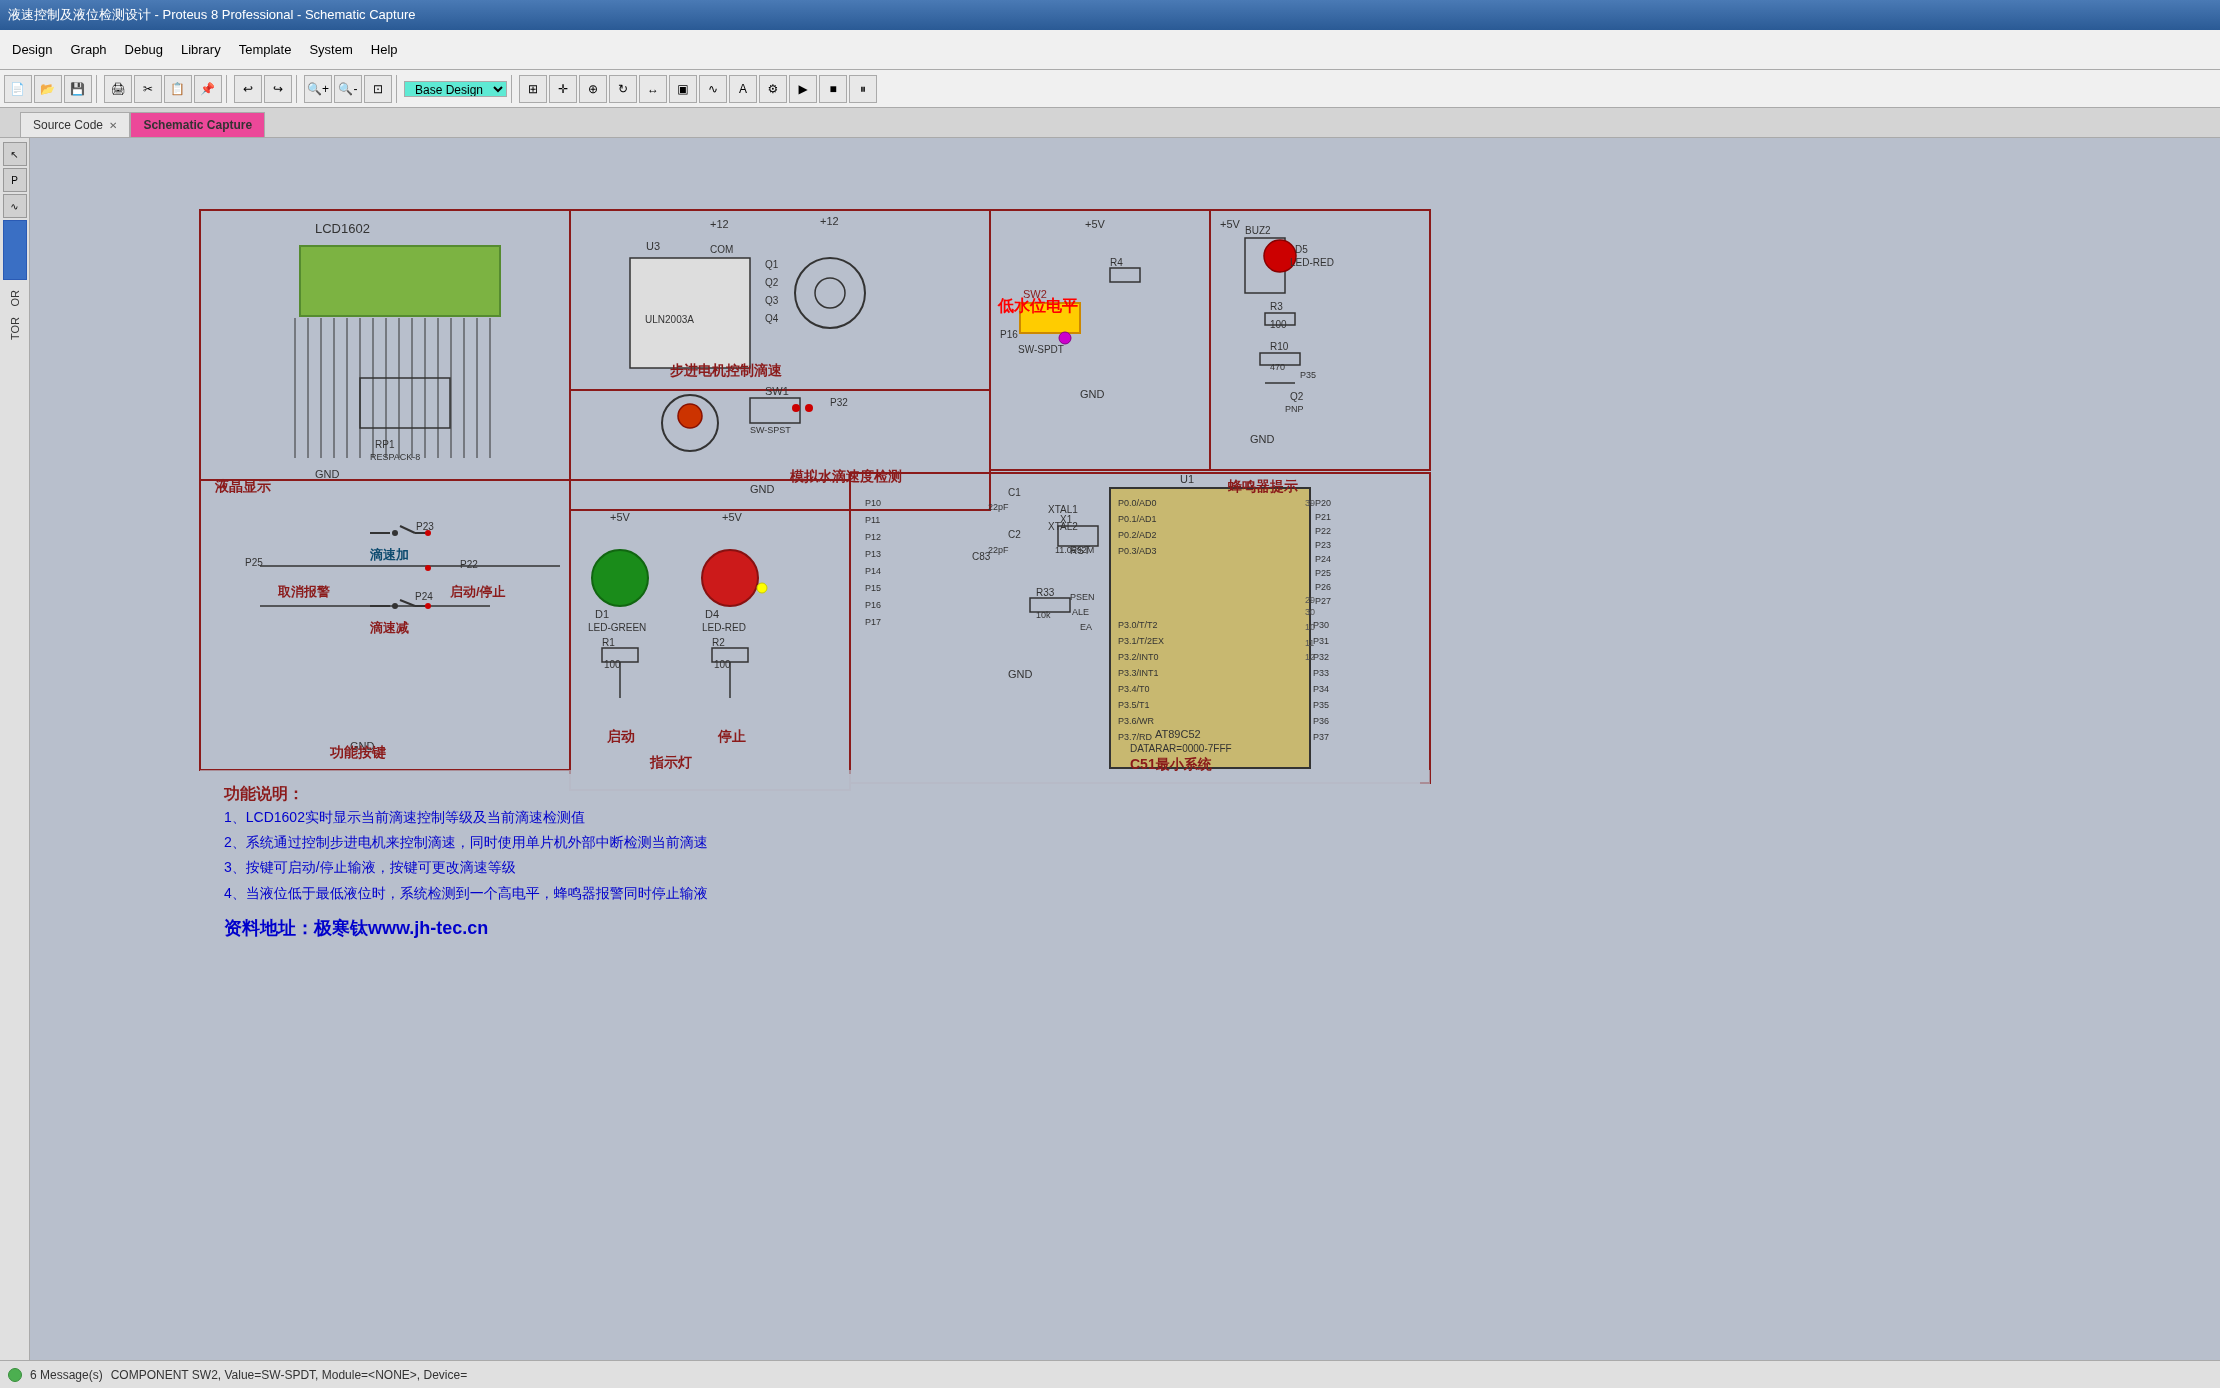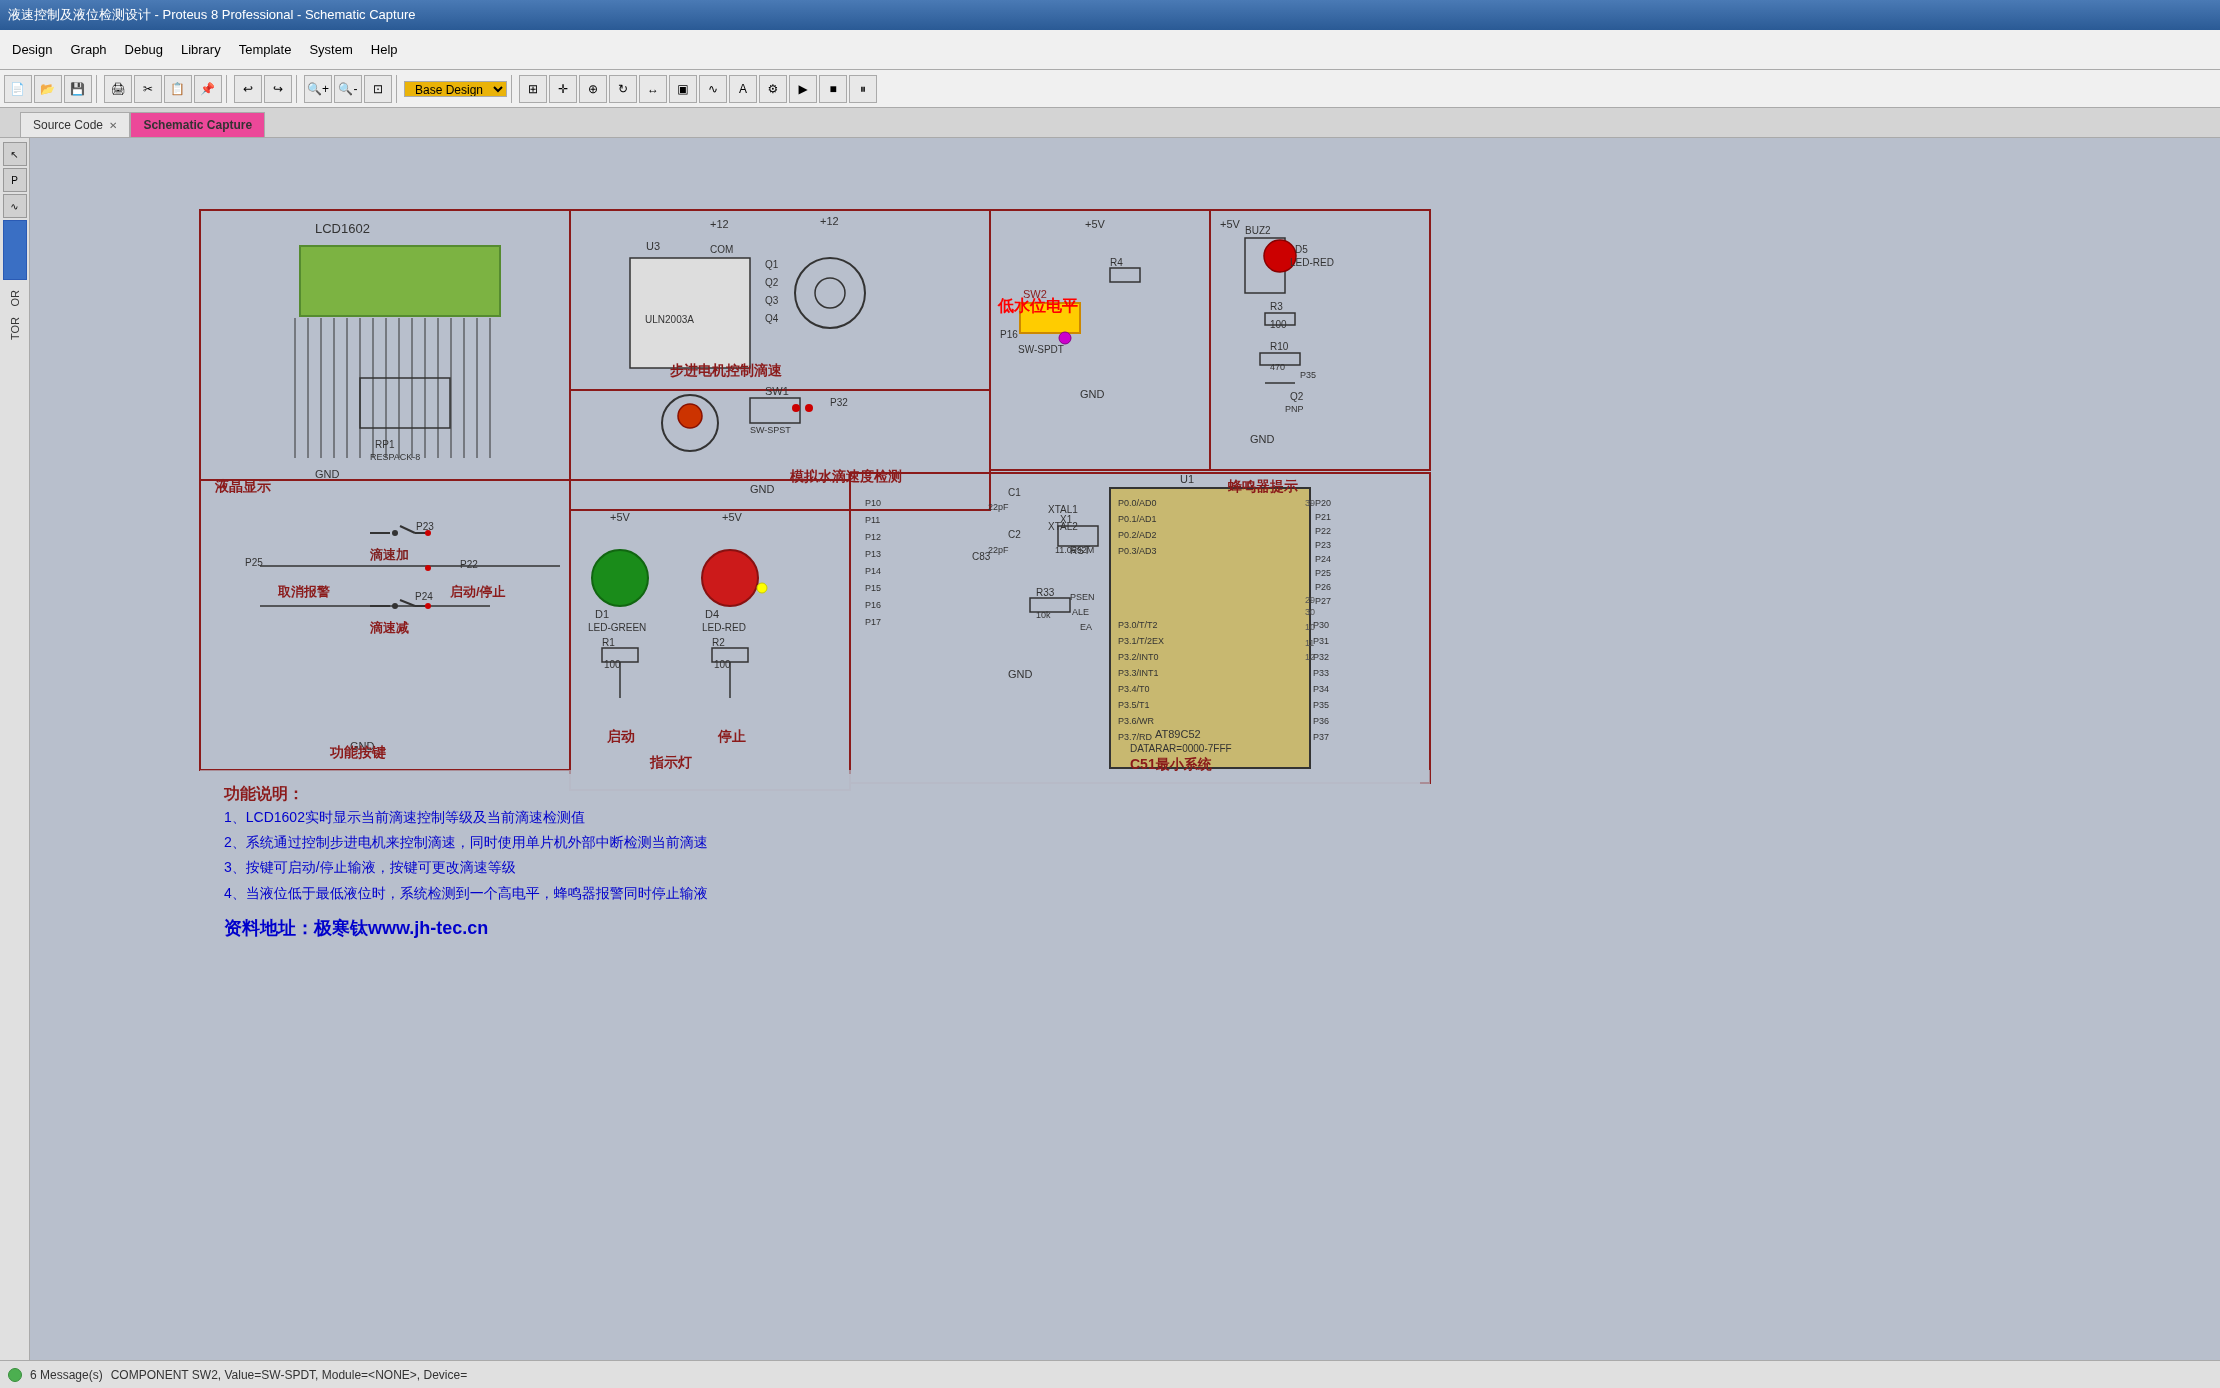--- a/index.html
+++ b/index.html
@@ -49,21 +49,21 @@
       border: 1px solid #aaa;
       cursor: pointer;
       display: flex; align-items: center; justify-content: center;
       font-size: 12px;
     }
     .toolbar-separator { width: 4px; height: 28px; border-left: 1px solid #aaa; margin: 0 2px; }
     .toolbar-dropdown {
       height: 16px;
       padding: 0 6px;
       border: 1px solid #aaa;
-      background: #eab308;
+      background: #5eead4;
       font-size: 12px;
       cursor: pointer;
     }
 
     
     #tabbar {
       height: 30px;
       background: #d4d4d4;
       border-bottom: 1px solid #aaa;
       display: flex;
@@ -541,21 +541,21 @@
     <div class="comp-label-zh" style="left:640px; top:224px;">步进电机控制滴速</div>
     <div class="alert-label" style="left:968px; top:158px;">低水位电平</div>
     <div class="comp-label-zh" style="left:1198px; top:340px;">蜂鸣器提示</div>
     <div class="comp-label-zh" style="left:760px; top:330px;">模拟水滴速度检测</div>
     <div class="comp-label-zh" style="left:300px; top:606px;">功能按键</div>
     <div class="comp-label-zh" style="left:620px; top:616px;">指示灯</div>
     <div class="comp-label-zh" style="left:1100px; top:618px;">C51最小系统</div>
 
     <div style="position:absolute; left:248px; top:445px; color:#8b1a1a; font-size:13px; font-weight:bold;">取消报警</div>
     <div style="position:absolute; left:420px; top:445px; color:#8b1a1a; font-size:13px; font-weight:bold;">启动/停止</div>
-    <div style="position:absolute; left:340px; top:408px; color:#7f1d1d; font-size:13px; font-weight:bold;">滴速加</div>
+    <div style="position:absolute; left:340px; top:408px; color:#0c4a6e; font-size:13px; font-weight:bold;">滴速加</div>
     <div style="position:absolute; left:340px; top:481px; color:#8b1a1a; font-size:13px; font-weight:bold;">滴速减</div>
 
     <div style="position:absolute; left:577px; top:590px; color:#8b1a1a; font-size:14px; font-weight:bold;">启动</div>
     <div style="position:absolute; left:688px; top:590px; color:#8b1a1a; font-size:14px; font-weight:bold;">停止</div>
 
     <div id="description-area" style="left:180px; top:636px; width:1210px; padding:10px 14px;">
       <div class="desc-title">功能说明：</div>
       <div class="desc-text">1、LCD1602实时显示当前滴速控制等级及当前滴速检测值</div>
       <div class="desc-text">2、系统通过控制步进电机来控制滴速，同时使用单片机外部中断检测当前滴速</div>
       <div class="desc-text">3、按键可启动/停止输液，按键可更改滴速等级</div>

